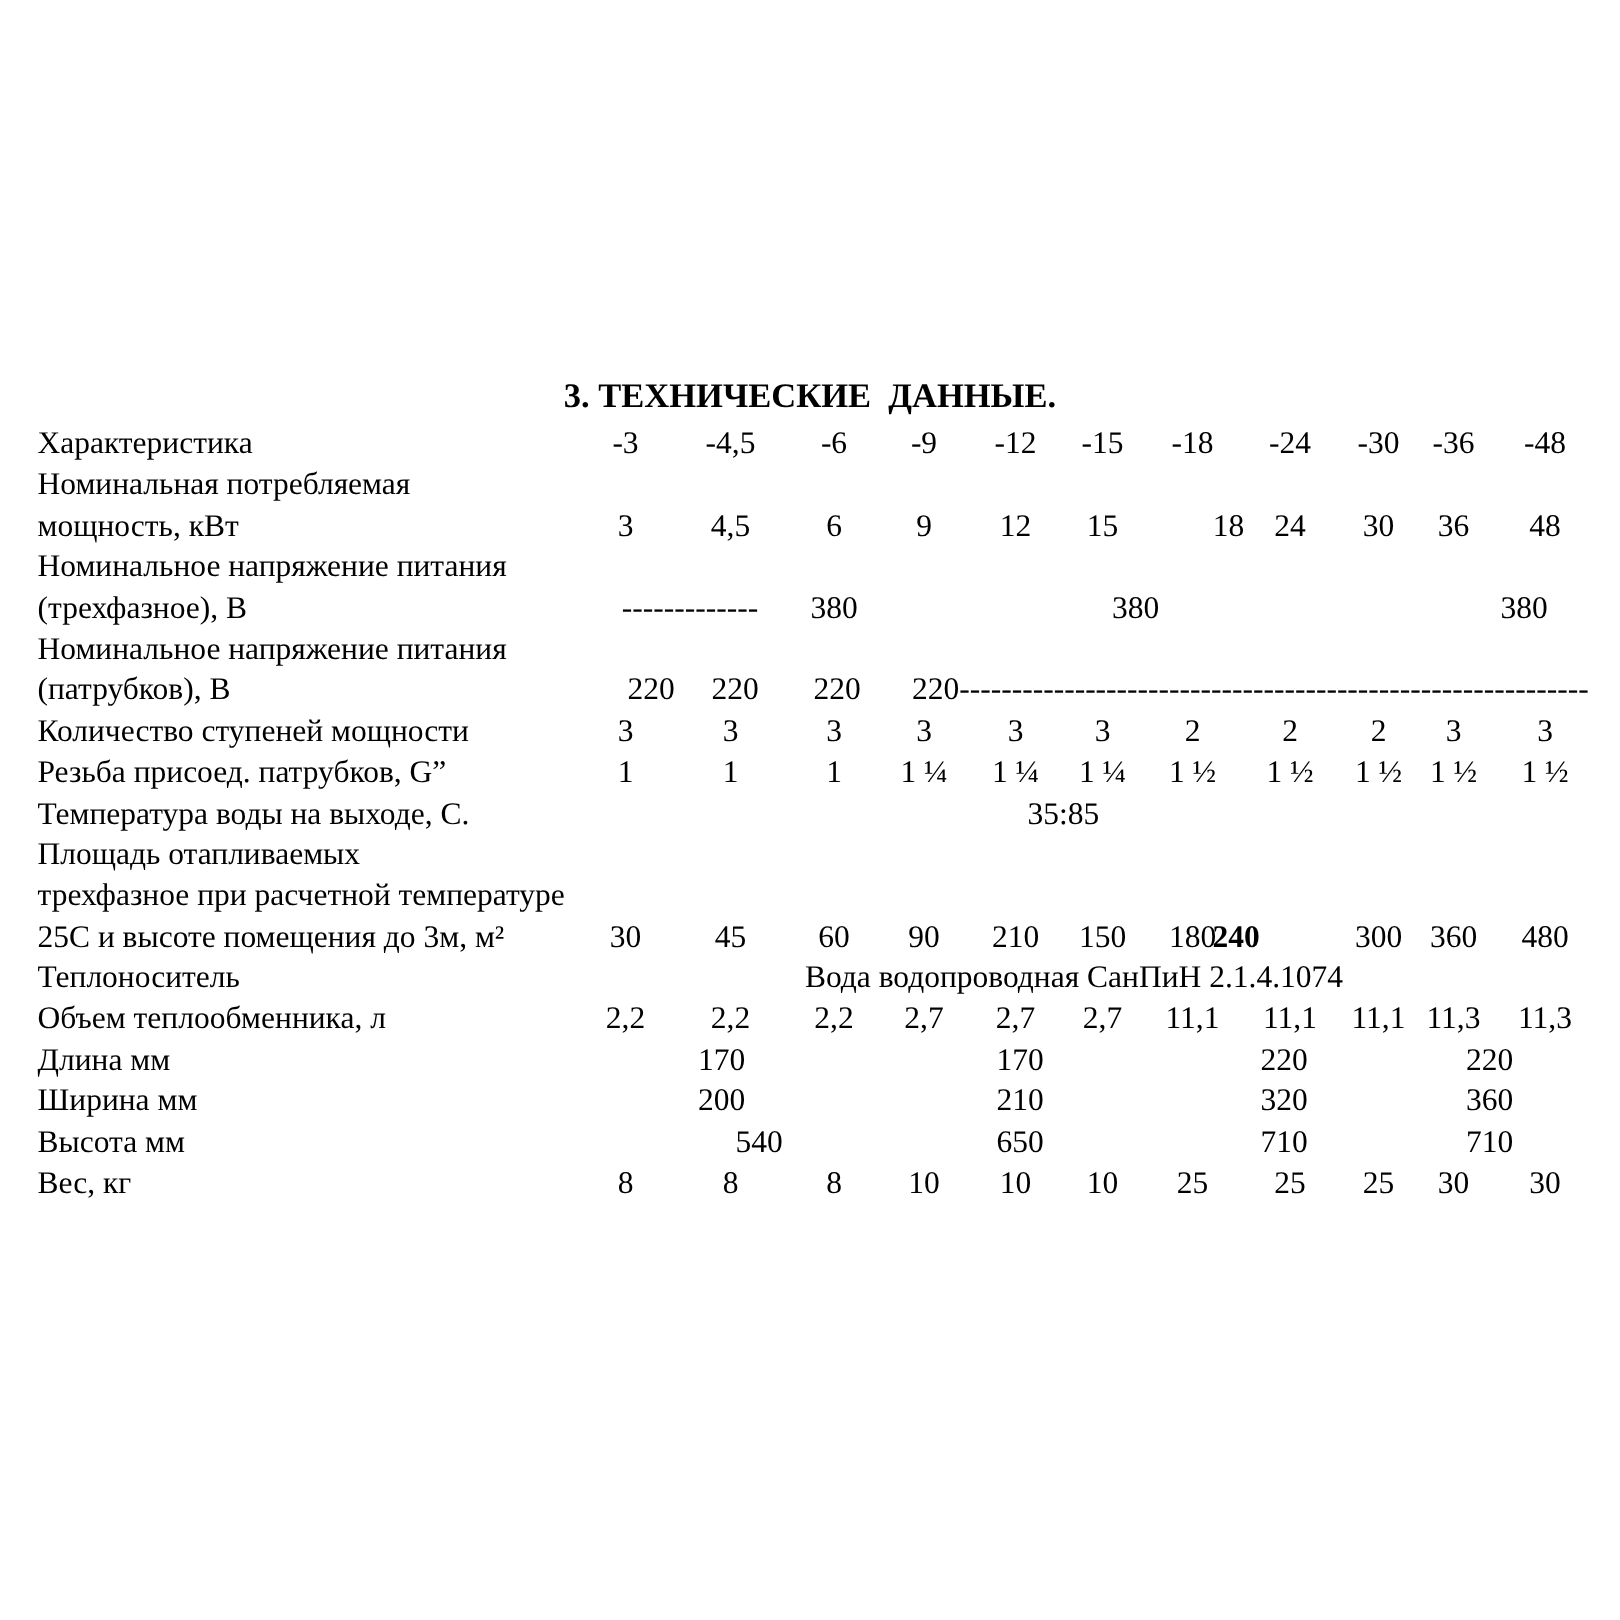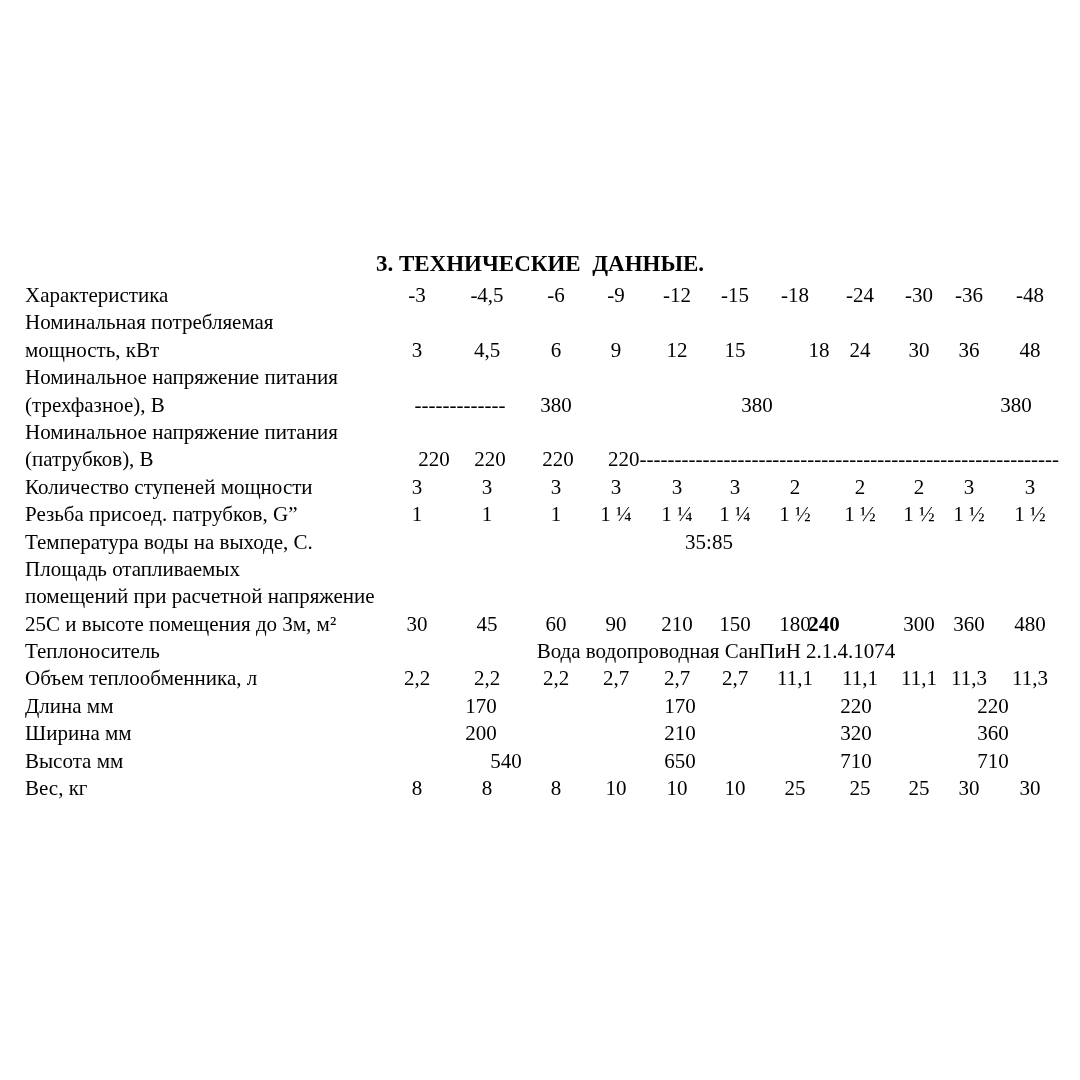--- a/index.html
+++ b/index.html
@@ -141,21 +141,21 @@
         <span class="cell" style="left: 1030px;">1 ½</span>
       </div>
       <div class="row">
         <span class="label">Температура воды на выходе, С.</span>
         <span class="cell" style="left: 709px;">35:85</span>
       </div>
       <div class="row">
         <span class="label">Площадь отапливаемых</span>
       </div>
       <div class="row">
-        <span class="label">помещений при расчетной напряжение</span>
+        <span class="label">трехфазное при расчетной температуре</span>
       </div>
       <div class="row">
         <span class="label">25С и высоте помещения до 3м, м²</span>
         <span class="cell" style="left: 417px;">30</span>
         <span class="cell" style="left: 487px;">45</span>
         <span class="cell" style="left: 556px;">60</span>
         <span class="cell" style="left: 616px;">90</span>
         <span class="cell" style="left: 677px;">210</span>
         <span class="cell" style="left: 735px;">150</span>
         <span class="cell" style="left: 795px;">180</span>

